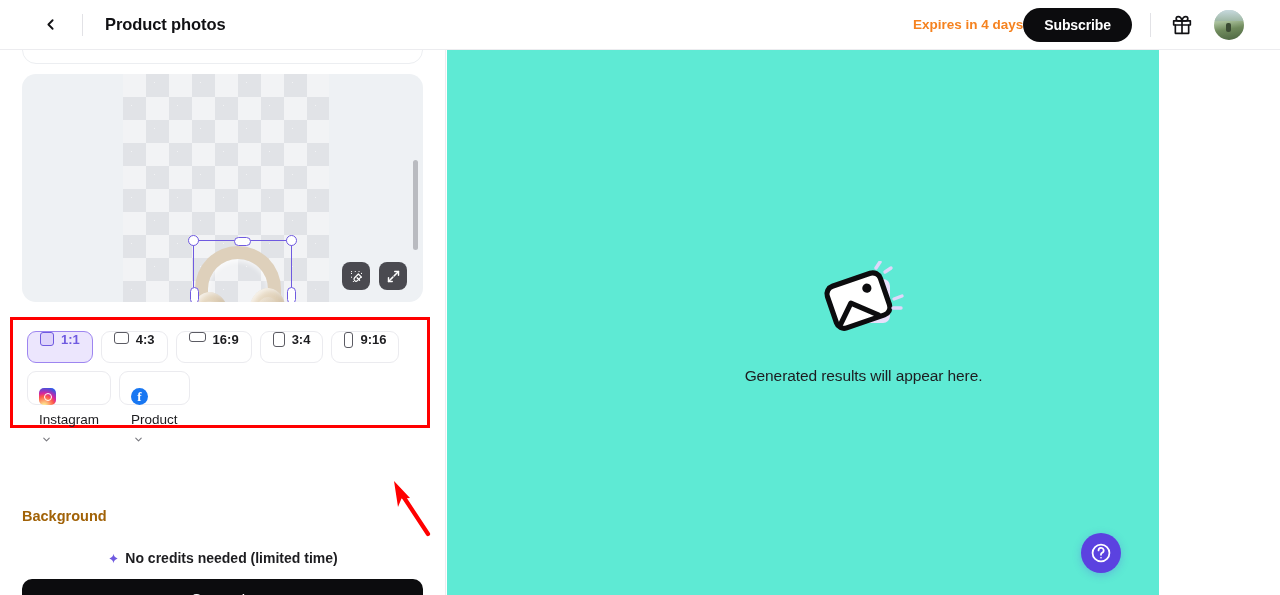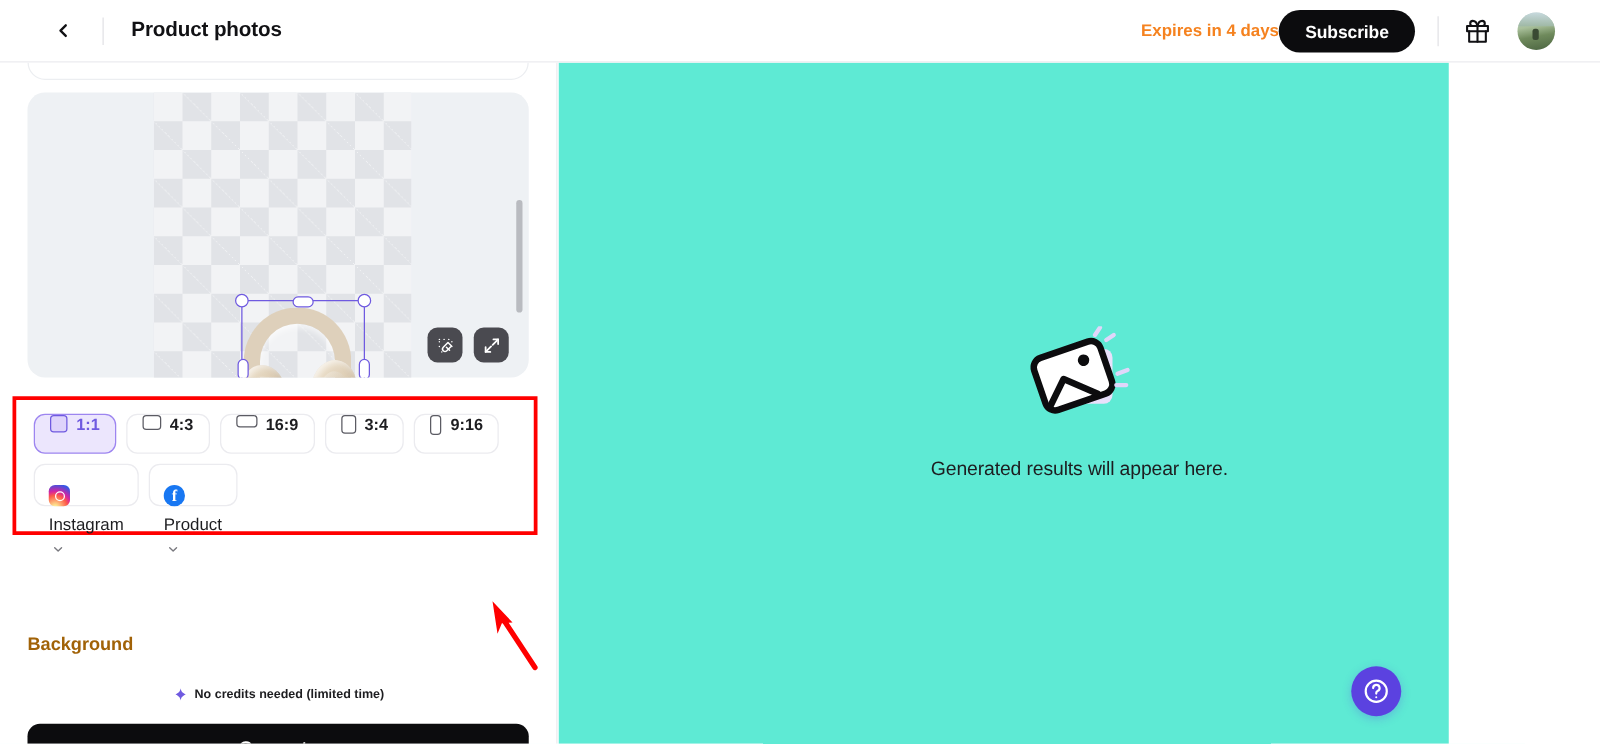--- a/index.html
+++ b/index.html
@@ -342,21 +342,21 @@
     color: #a16207;
   }
   .credits-note {
     position: absolute;
     top: 500px; left: 0;
     width: 446px;
     display: flex;
     align-items: center;
     justify-content: center;
     gap: 6px;
-    font-size: 10px;
+    font-size: 14px;
     font-weight: bold;
     color: #1d1d20;
   }
   .spark { color: #6f5ae0; flex-shrink: 0; }
   .generate-btn {
     position: absolute;
     top: 529px; left: 22px;
     width: 401px; height: 40px;
     background: #0c0c0e;
     color: #ffffff;

